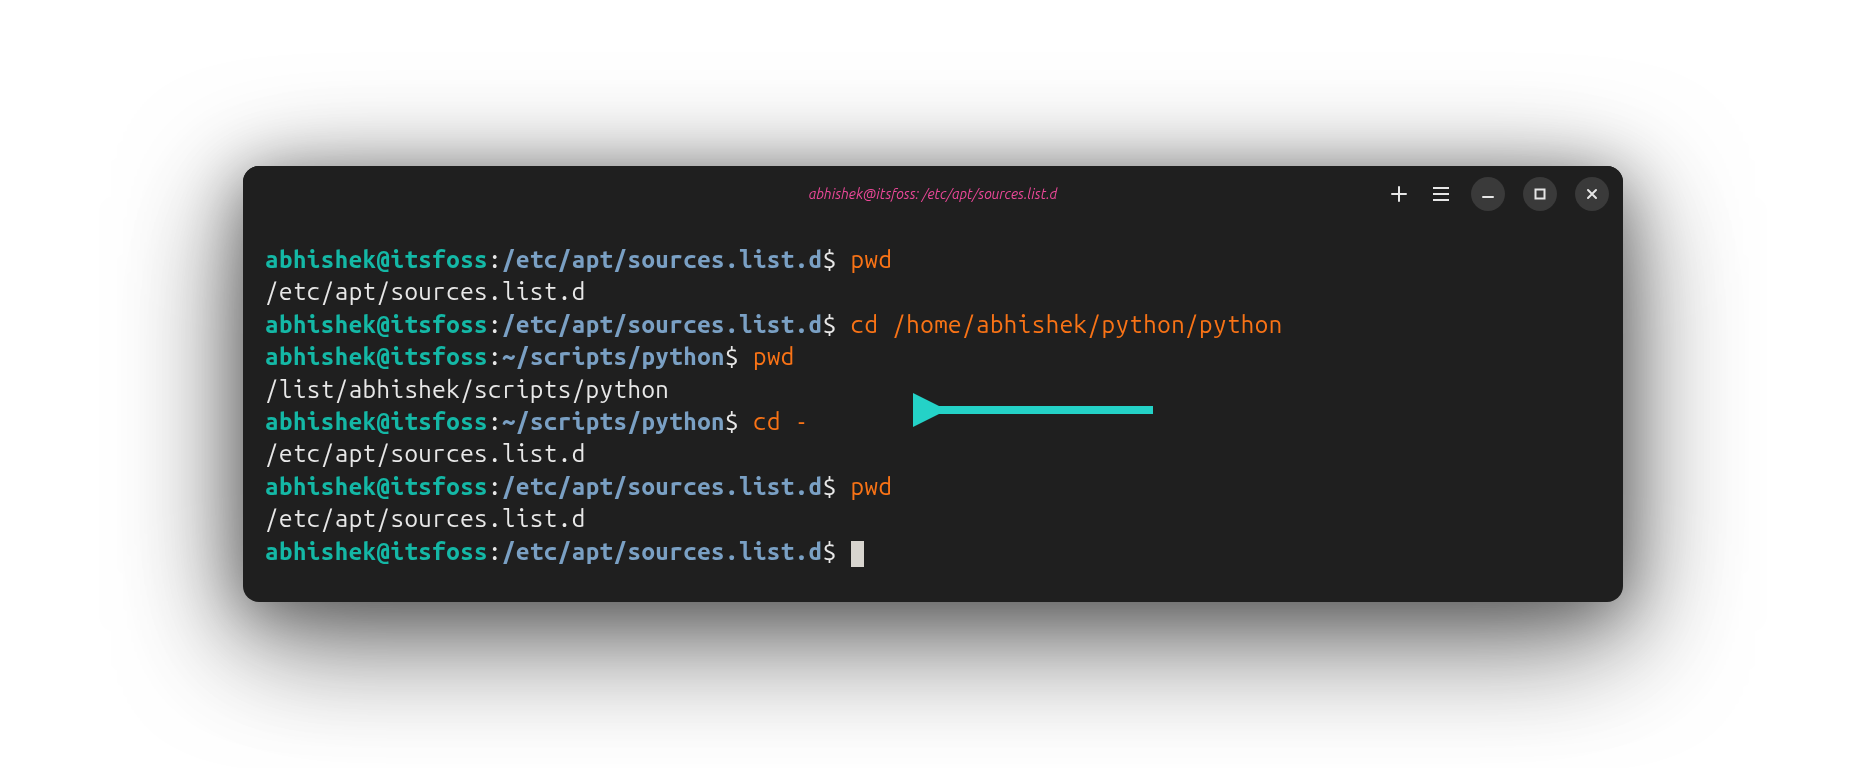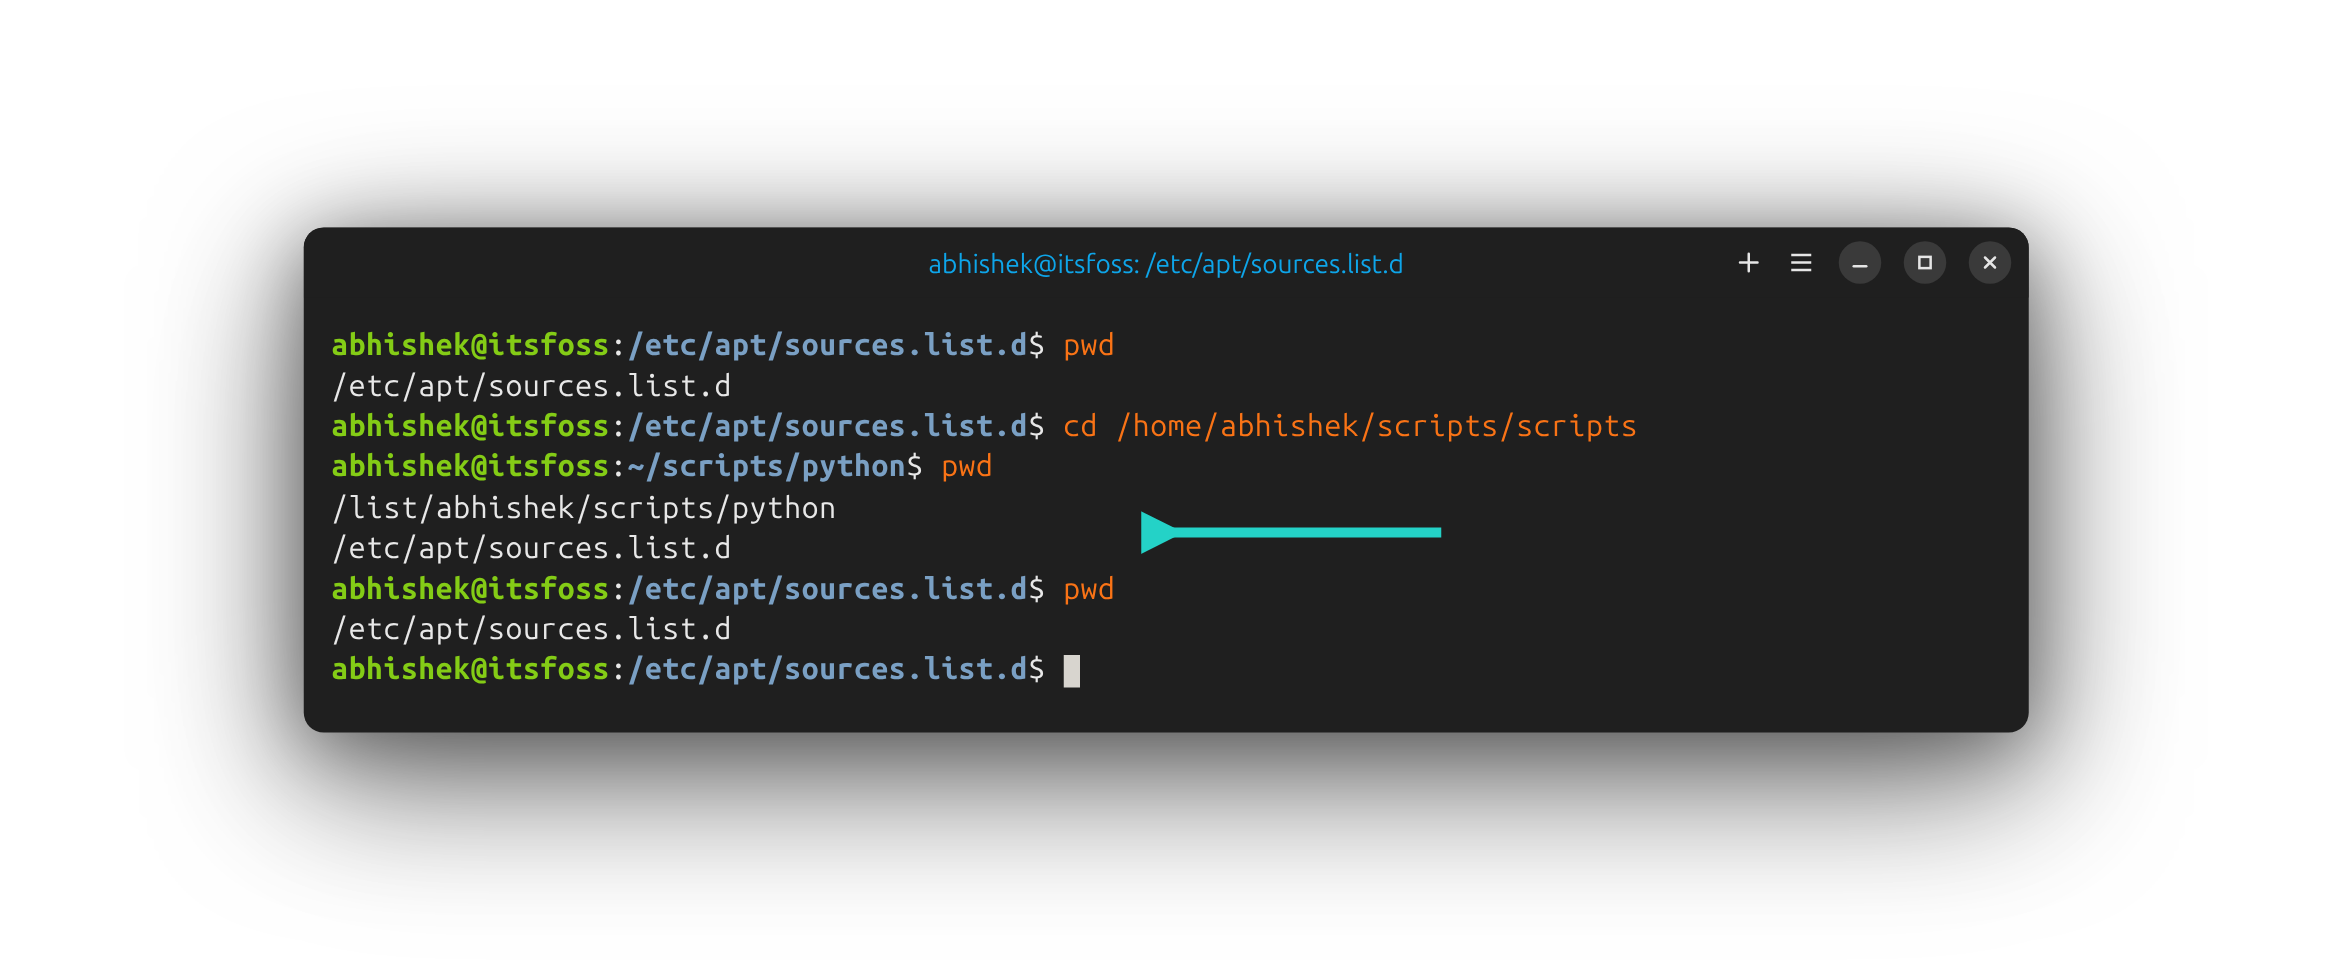--- a/index.html
+++ b/index.html
@@ -25,24 +25,25 @@
     .titlebar {
       display: flex;
       align-items: center;
       justify-content: center;
       height: 56px;
       background: #1f1f1f;
       position: relative;
       padding: 0 20px;
     }
     .title {
-      color: #0ea5e9;
+      color: #ec4899;
       font-family: 'Ubuntu', 'Cantarell', sans-serif;
-      font-size: 21px;
+      font-size: 14px;
       font-weight: 400;
+      font-style: italic;
     }
     .controls {
       position: absolute;
       right: 14px;
       top: 50%;
       transform: translateY(-50%);
       display: flex;
       gap: 18px;
       align-items: center;
     }
@@ -82,21 +83,21 @@
     }
     .terminal-body {
       padding: 22px 22px 34px 22px;
       font-size: 24px;
       line-height: 1.35;
       color: #e8e8e8;
       letter-spacing: 0.5px;
       position: relative;
     }
     .line { white-space: pre; }
-    .user { color: #84cc16; font-weight: bold; }
+    .user { color: #14b8a6; font-weight: bold; }
     .colon { color: #e8e8e8; }
     .path { color: #7aa0c4; font-weight: bold; }
     .dollar { color: #e8e8e8; }
     .cmd { color: #f97316; }
     .output { color: #e8e8e8; }
     .cursor {
       display: inline-block;
       width: 13px;
       height: 26px;
       background: #d8d5cf;
@@ -145,26 +146,27 @@
         </div>
       </div>
     </div>
 
     <div class="terminal-body">
 
       <div class="line"><span class="user">abhishek@itsfoss</span><span class="colon">:</span><span class="path">/etc/apt/sources.list.d</span><span class="dollar">$</span><span class="cmd"> <span>pwd</span></span></div>
 
       <div class="line output">/etc/apt/sources.list.d</div>
 
-      <div class="line"><span class="user">abhishek@itsfoss</span><span class="colon">:</span><span class="path">/etc/apt/sources.list.d</span><span class="dollar">$</span><span class="cmd"> <span>cd /home/abhishek/scripts/scripts</span></span></div>
+      <div class="line"><span class="user">abhishek@itsfoss</span><span class="colon">:</span><span class="path">/etc/apt/sources.list.d</span><span class="dollar">$</span><span class="cmd"> <span>cd /home/abhishek/python/python</span></span></div>
 
       <div class="line"><span class="user">abhishek@itsfoss</span><span class="colon">:</span><span class="path">~/scripts/python</span><span class="dollar">$</span><span class="cmd"> <span>pwd</span></span></div>
 
       <div class="line output">/list/abhishek/scripts/python</div>
 
+      <div class="line"><span class="user">abhishek@itsfoss</span><span class="colon">:</span><span class="path">~/scripts/python</span><span class="dollar">$</span><span class="cmd"> <span>cd -</span></span></div>
 
       <div class="line output">/etc/apt/sources.list.d</div>
 
       <div class="line"><span class="user">abhishek@itsfoss</span><span class="colon">:</span><span class="path">/etc/apt/sources.list.d</span><span class="dollar">$</span><span class="cmd"> <span>pwd</span></span></div>
 
       <div class="line output">/etc/apt/sources.list.d</div>
 
       <div class="line"><span class="user">abhishek@itsfoss</span><span class="colon">:</span><span class="path">/etc/apt/sources.list.d</span><span class="dollar">$</span><span class="cmd"> <span class="cursor"></span></span></div>
 
       <svg class="arrow-svg" style="left:670px; top:168px;" width="250" height="40" viewBox="0 0 250 40">

